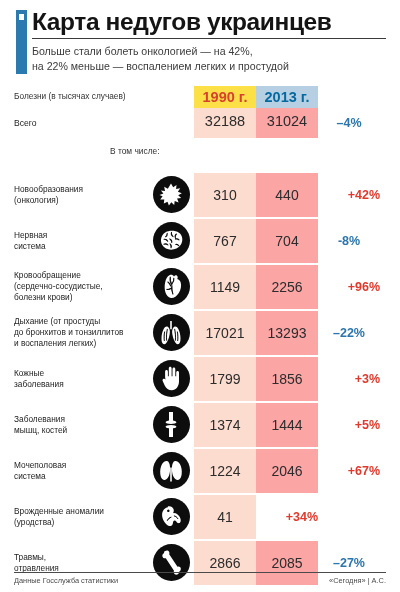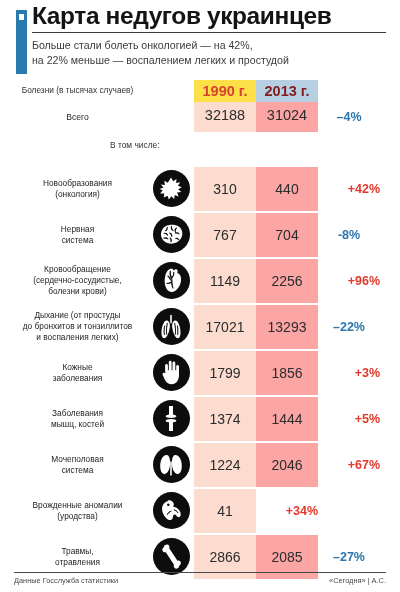--- a/index.html
+++ b/index.html
@@ -20,21 +20,21 @@
     height: 592px;
     position: relative;
     box-sizing: border-box;
     padding: 0 14px;
   }
 
   
   .header {
     position: relative;
     padding-left: 18px;
-    padding-top: 3px;
+    padding-top: 9px;
   }
   .header-bar {
     position: absolute;
     left: 2px;
     top: 10px;
     width: 11px;
     height: 64px;
     background: #2a7ab0;
   }
   .header-bar-notch {
@@ -70,21 +70,21 @@
     margin-top: 13px;
     width: 372px;
   }
   .row {
     display: flex;
     align-items: center;
     width: 100%;
   }
   .c-label {
     width: 134px;
-    text-align: center;
+    text-align: left;
     padding-right: 7px;
     box-sizing: border-box;
     font-size: 8.3px;
     line-height: 1.3;
     color: #242424;
   }
   .c-icon {
     width: 46px;
     display: flex;
     align-items: center;
@@ -113,21 +113,21 @@
     color: #333;
   }
   .hdr-cell {
     height: 22px;
     line-height: 22px;
     font-size: 14.5px;
     font-weight: bold;
     text-align: center;
   }
   .hdr-1990 { background: #fde047; color: #d8402f; }
-  .hdr-2013 { background: #b7cfe2; color: #7f1d1d; }
+  .hdr-2013 { background: #b7cfe2; color: #0369a1; }
 
   
   .tot-row { height: 27px; margin-top: 2px; }
   .tot-row .c-label { font-size: 8.6px; }
   .tot-cell {
     height: 30px;
     line-height: 27px;
     font-size: 14.5px;
     text-align: center;
     color: #2c2c2c;

